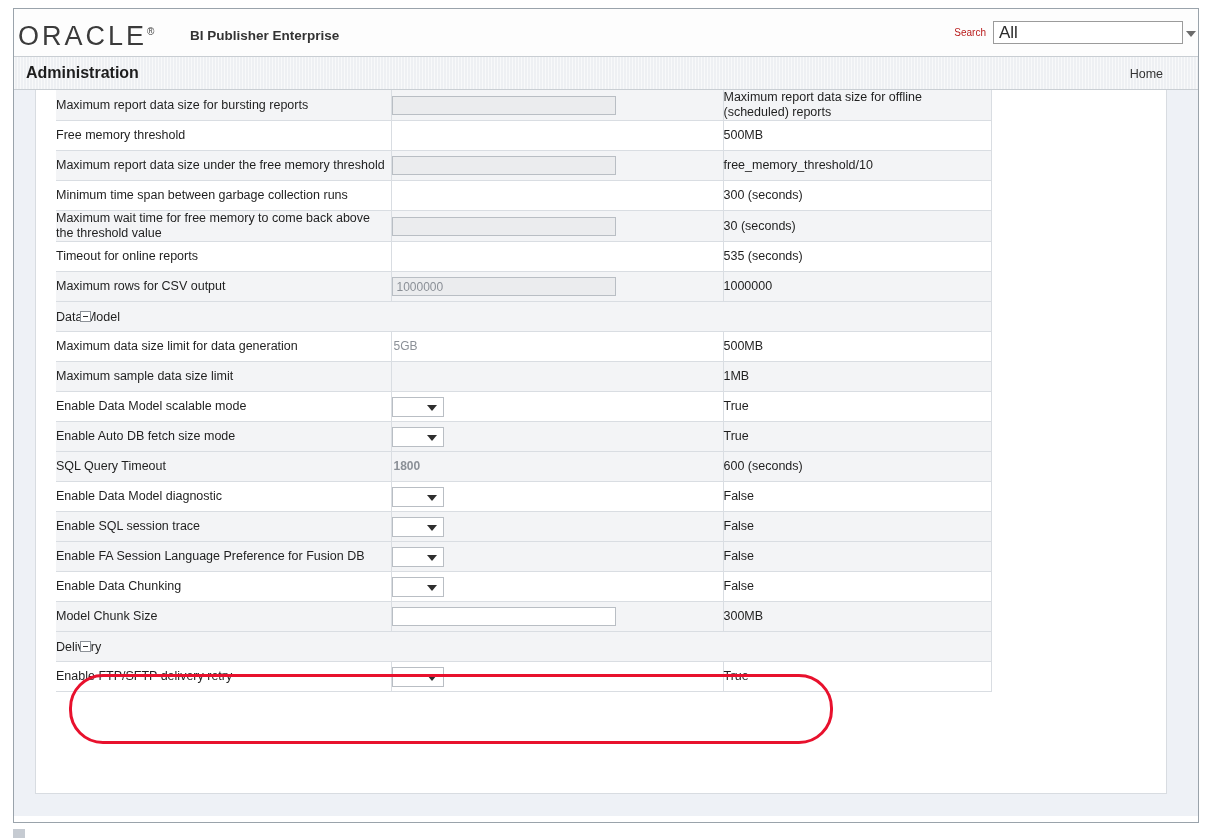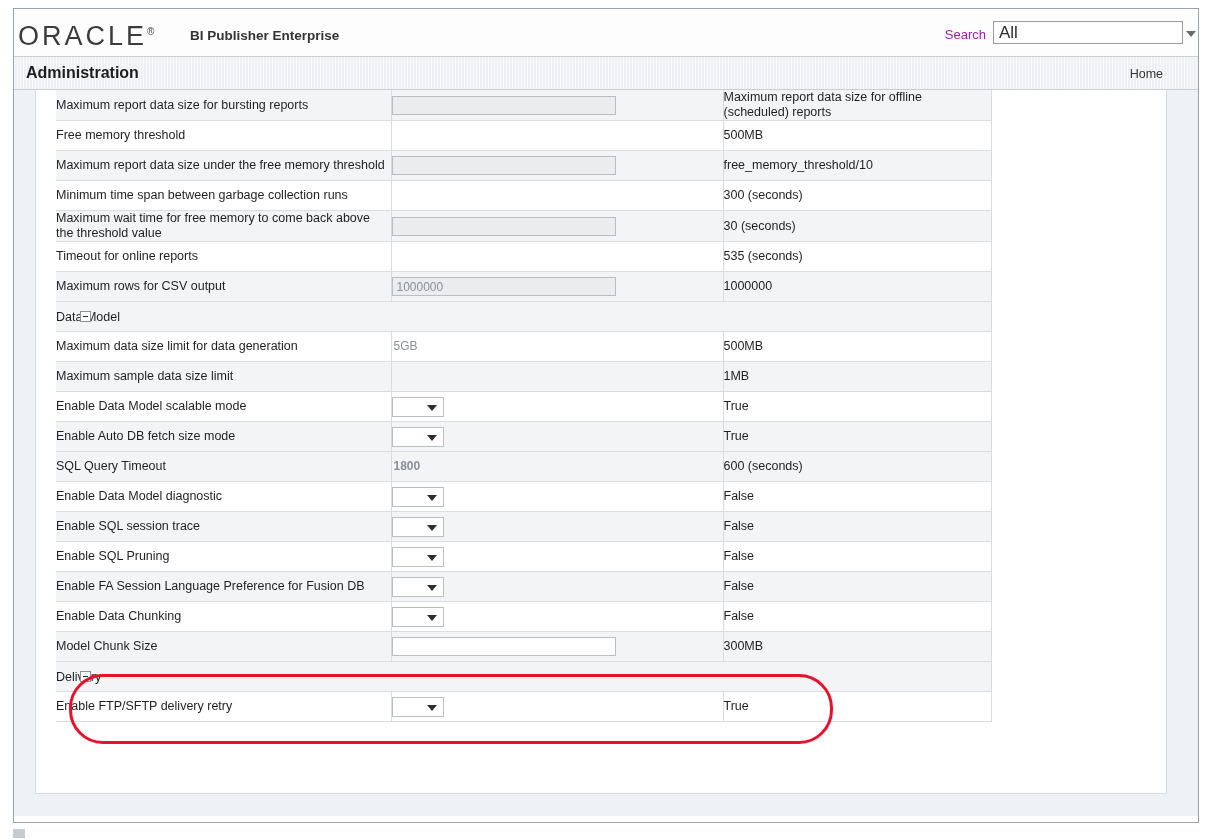--- a/index.html
+++ b/index.html
@@ -64,22 +64,22 @@
     left: 176px;
     top: 19px;
     font-size: 13.5px;
     font-weight: bold;
     color: #333333;
   }
   .search-label {
     position: absolute;
     right: 212px;
     top: 18px;
-    font-size: 13px;
-    color: #a21caf;
+    font-size: 10px;
+    color: #b91c1c;
   }
   .search-box {
     position: absolute;
     right: 15px;
     top: 12px;
     width: 190px;
     height: 23px;
     border: 1px solid #9b9b9b;
     background: #ffffff;
     box-sizing: border-box;
@@ -399,25 +399,20 @@
               <tr class="norm">
                 <td class="cell-name">Enable Data Model diagnostic</td>
                 <td class="cell-input"><span class="selectfield"><span class="arrow"></span></span></td>
                 <td class="cell-value">False</td>
               </tr>
               <tr class="alt">
                 <td class="cell-name">Enable SQL session trace</td>
                 <td class="cell-input"><span class="selectfield"><span class="arrow"></span></span></td>
                 <td class="cell-value">False</td>
               </tr>
-              <tr class="norm">
-                <td class="cell-name">Enable SQL Pruning</td>
-                <td class="cell-input"><span class="selectfield"><span class="arrow"></span></span></td>
-                <td class="cell-value">False</td>
-              </tr>
               <tr class="alt">
                 <td class="cell-name">Enable FA Session Language Preference for Fusion DB</td>
                 <td class="cell-input"><span class="selectfield"><span class="arrow"></span></span></td>
                 <td class="cell-value">False</td>
               </tr>
               <tr class="norm">
                 <td class="cell-name">Enable Data Chunking</td>
                 <td class="cell-input"><span class="selectfield"><span class="arrow"></span></span></td>
                 <td class="cell-value">False</td>
               </tr>

